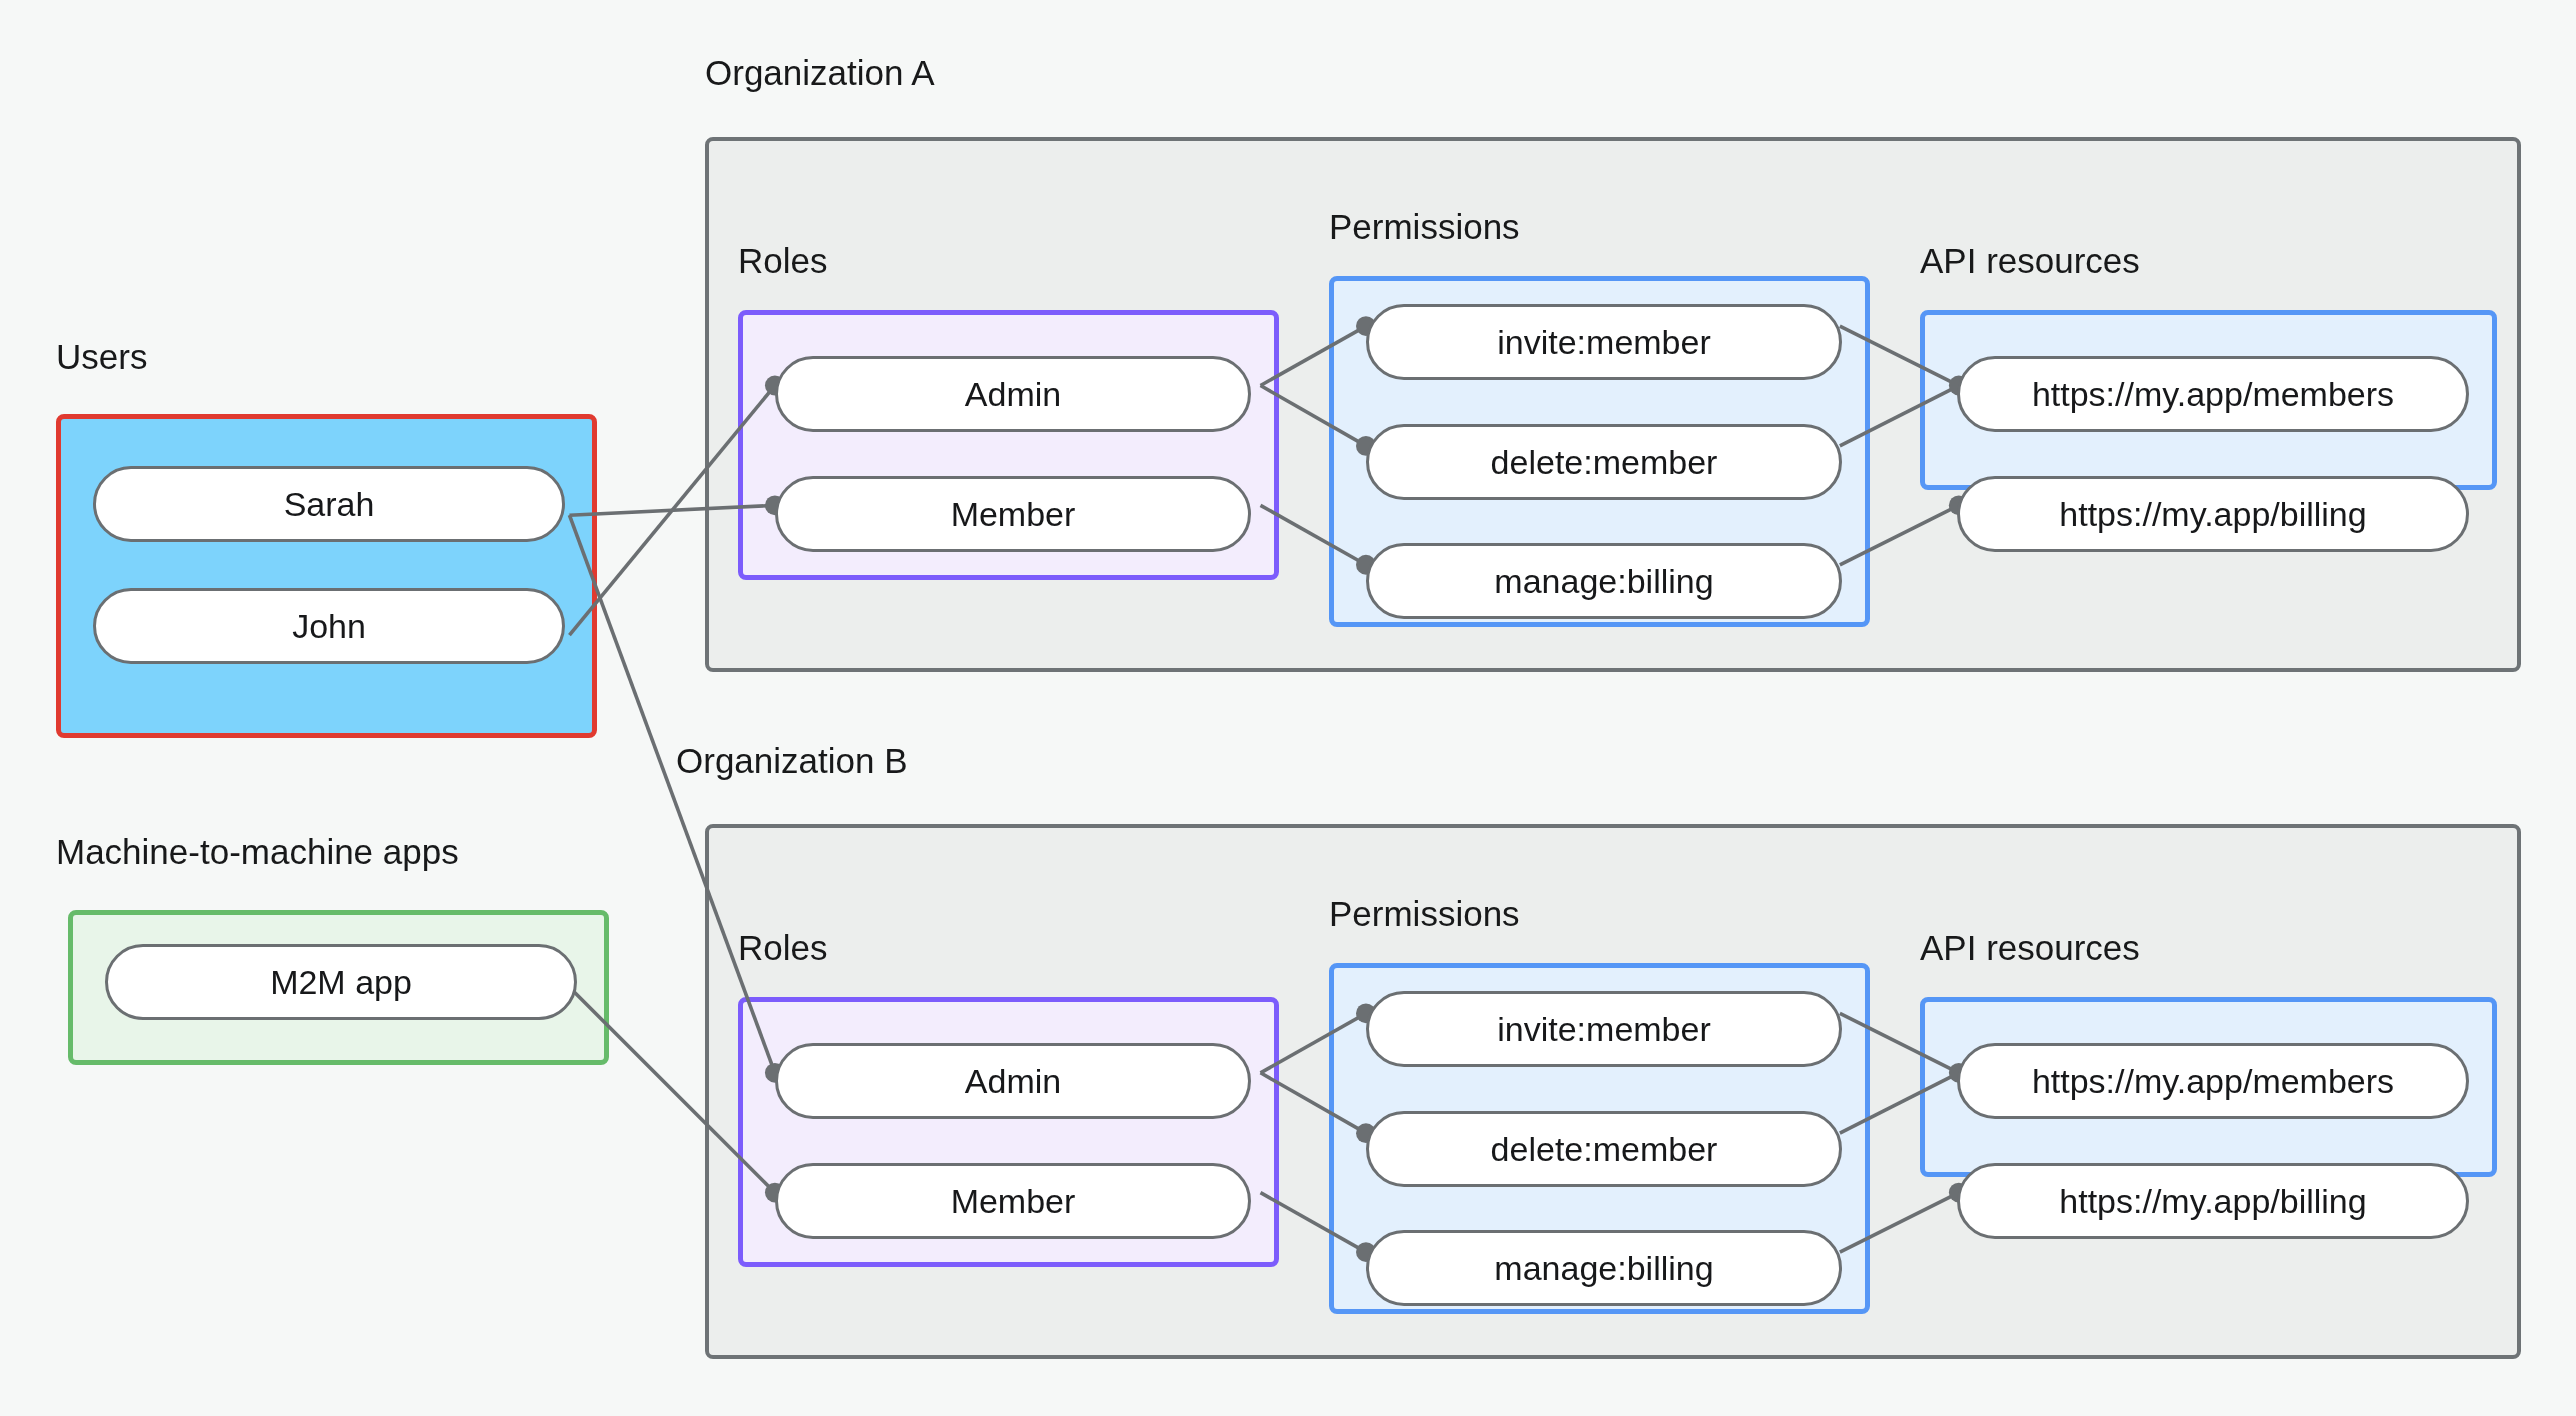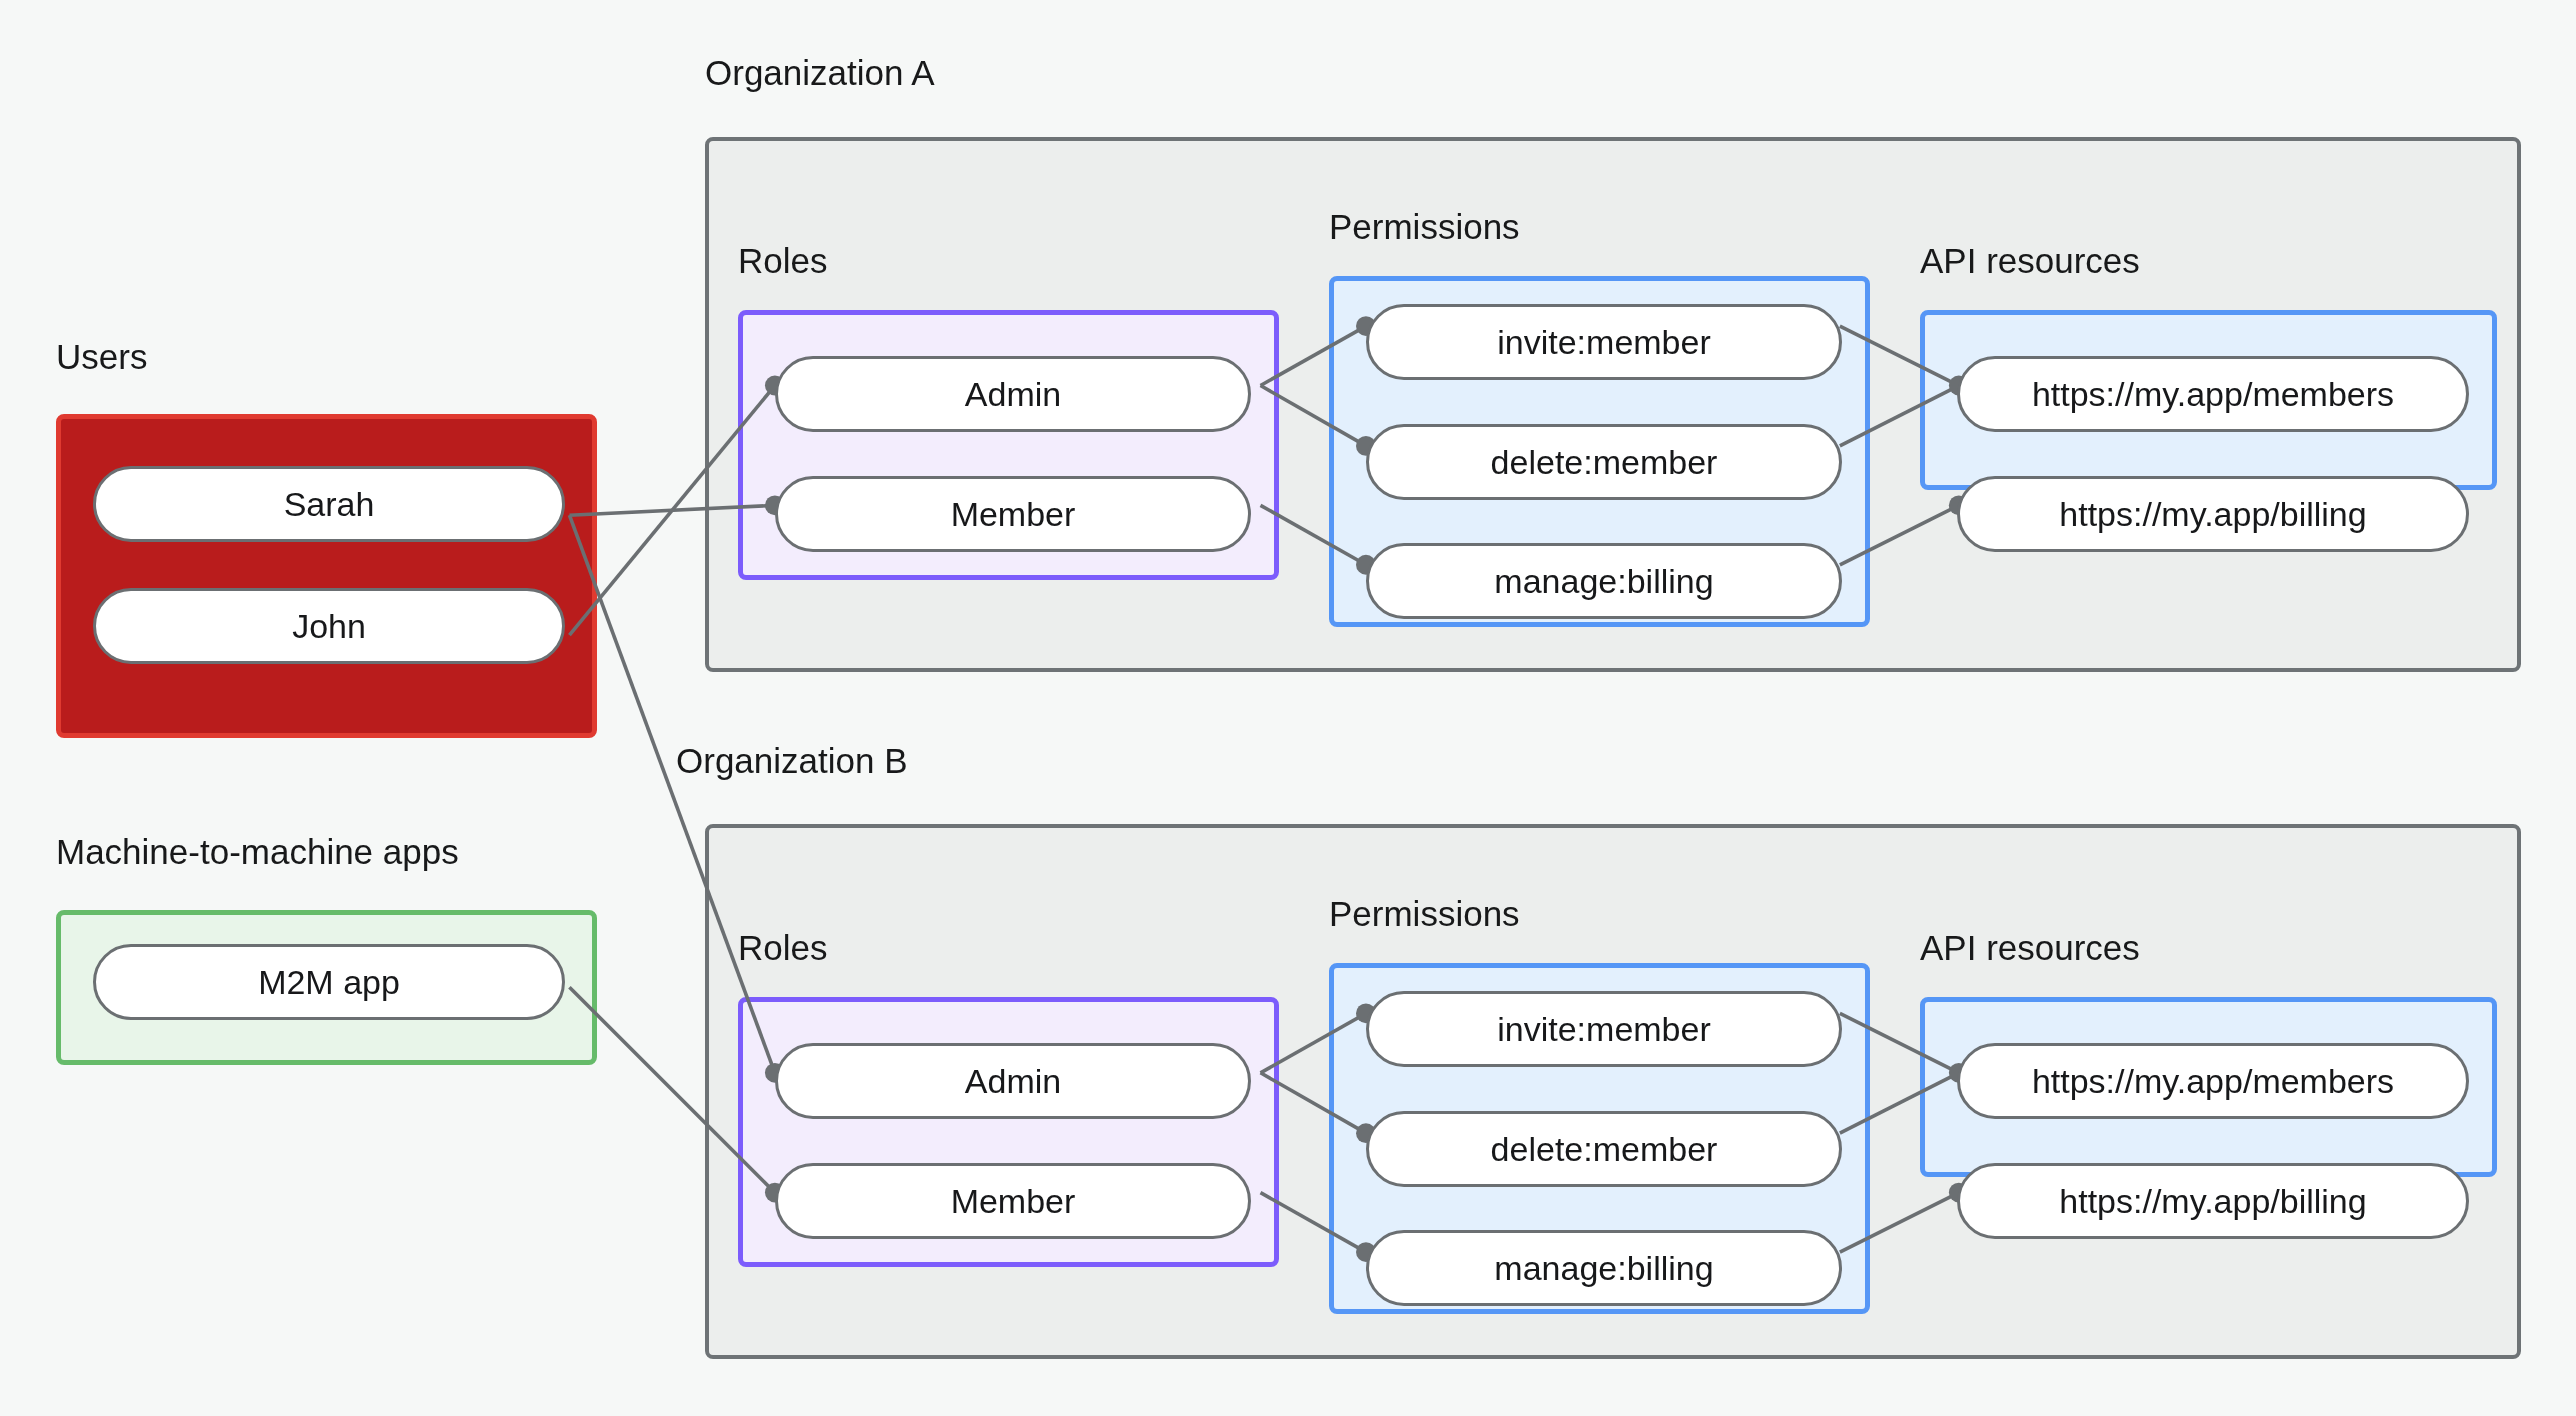--- a/index.html
+++ b/index.html
@@ -31,26 +31,27 @@
   .box {
     position: absolute;
     box-sizing: border-box;
     border-radius: 8px;
   }
   .box-org {
     background: #eceeed;
     border: 4.5px solid #6e7376;
   }
   .box-users {
-    background: #b91c1c;
+    background: #7dd3fc;
     border: 5.4px solid #e03a30;
   }
   .box-m2m {
     background: #e8f5e9;
     border: 5.4px solid #66bb6a;
+    margin-left: 12px;
   }
   .box-roles {
     background: #f3edfd;
     border: 5.4px solid #7c5cfc;
     padding-left: 24px;
   }
   .box-blue {
     background: #e3f0fd;
     border: 5.4px solid #5596f6;
   }

